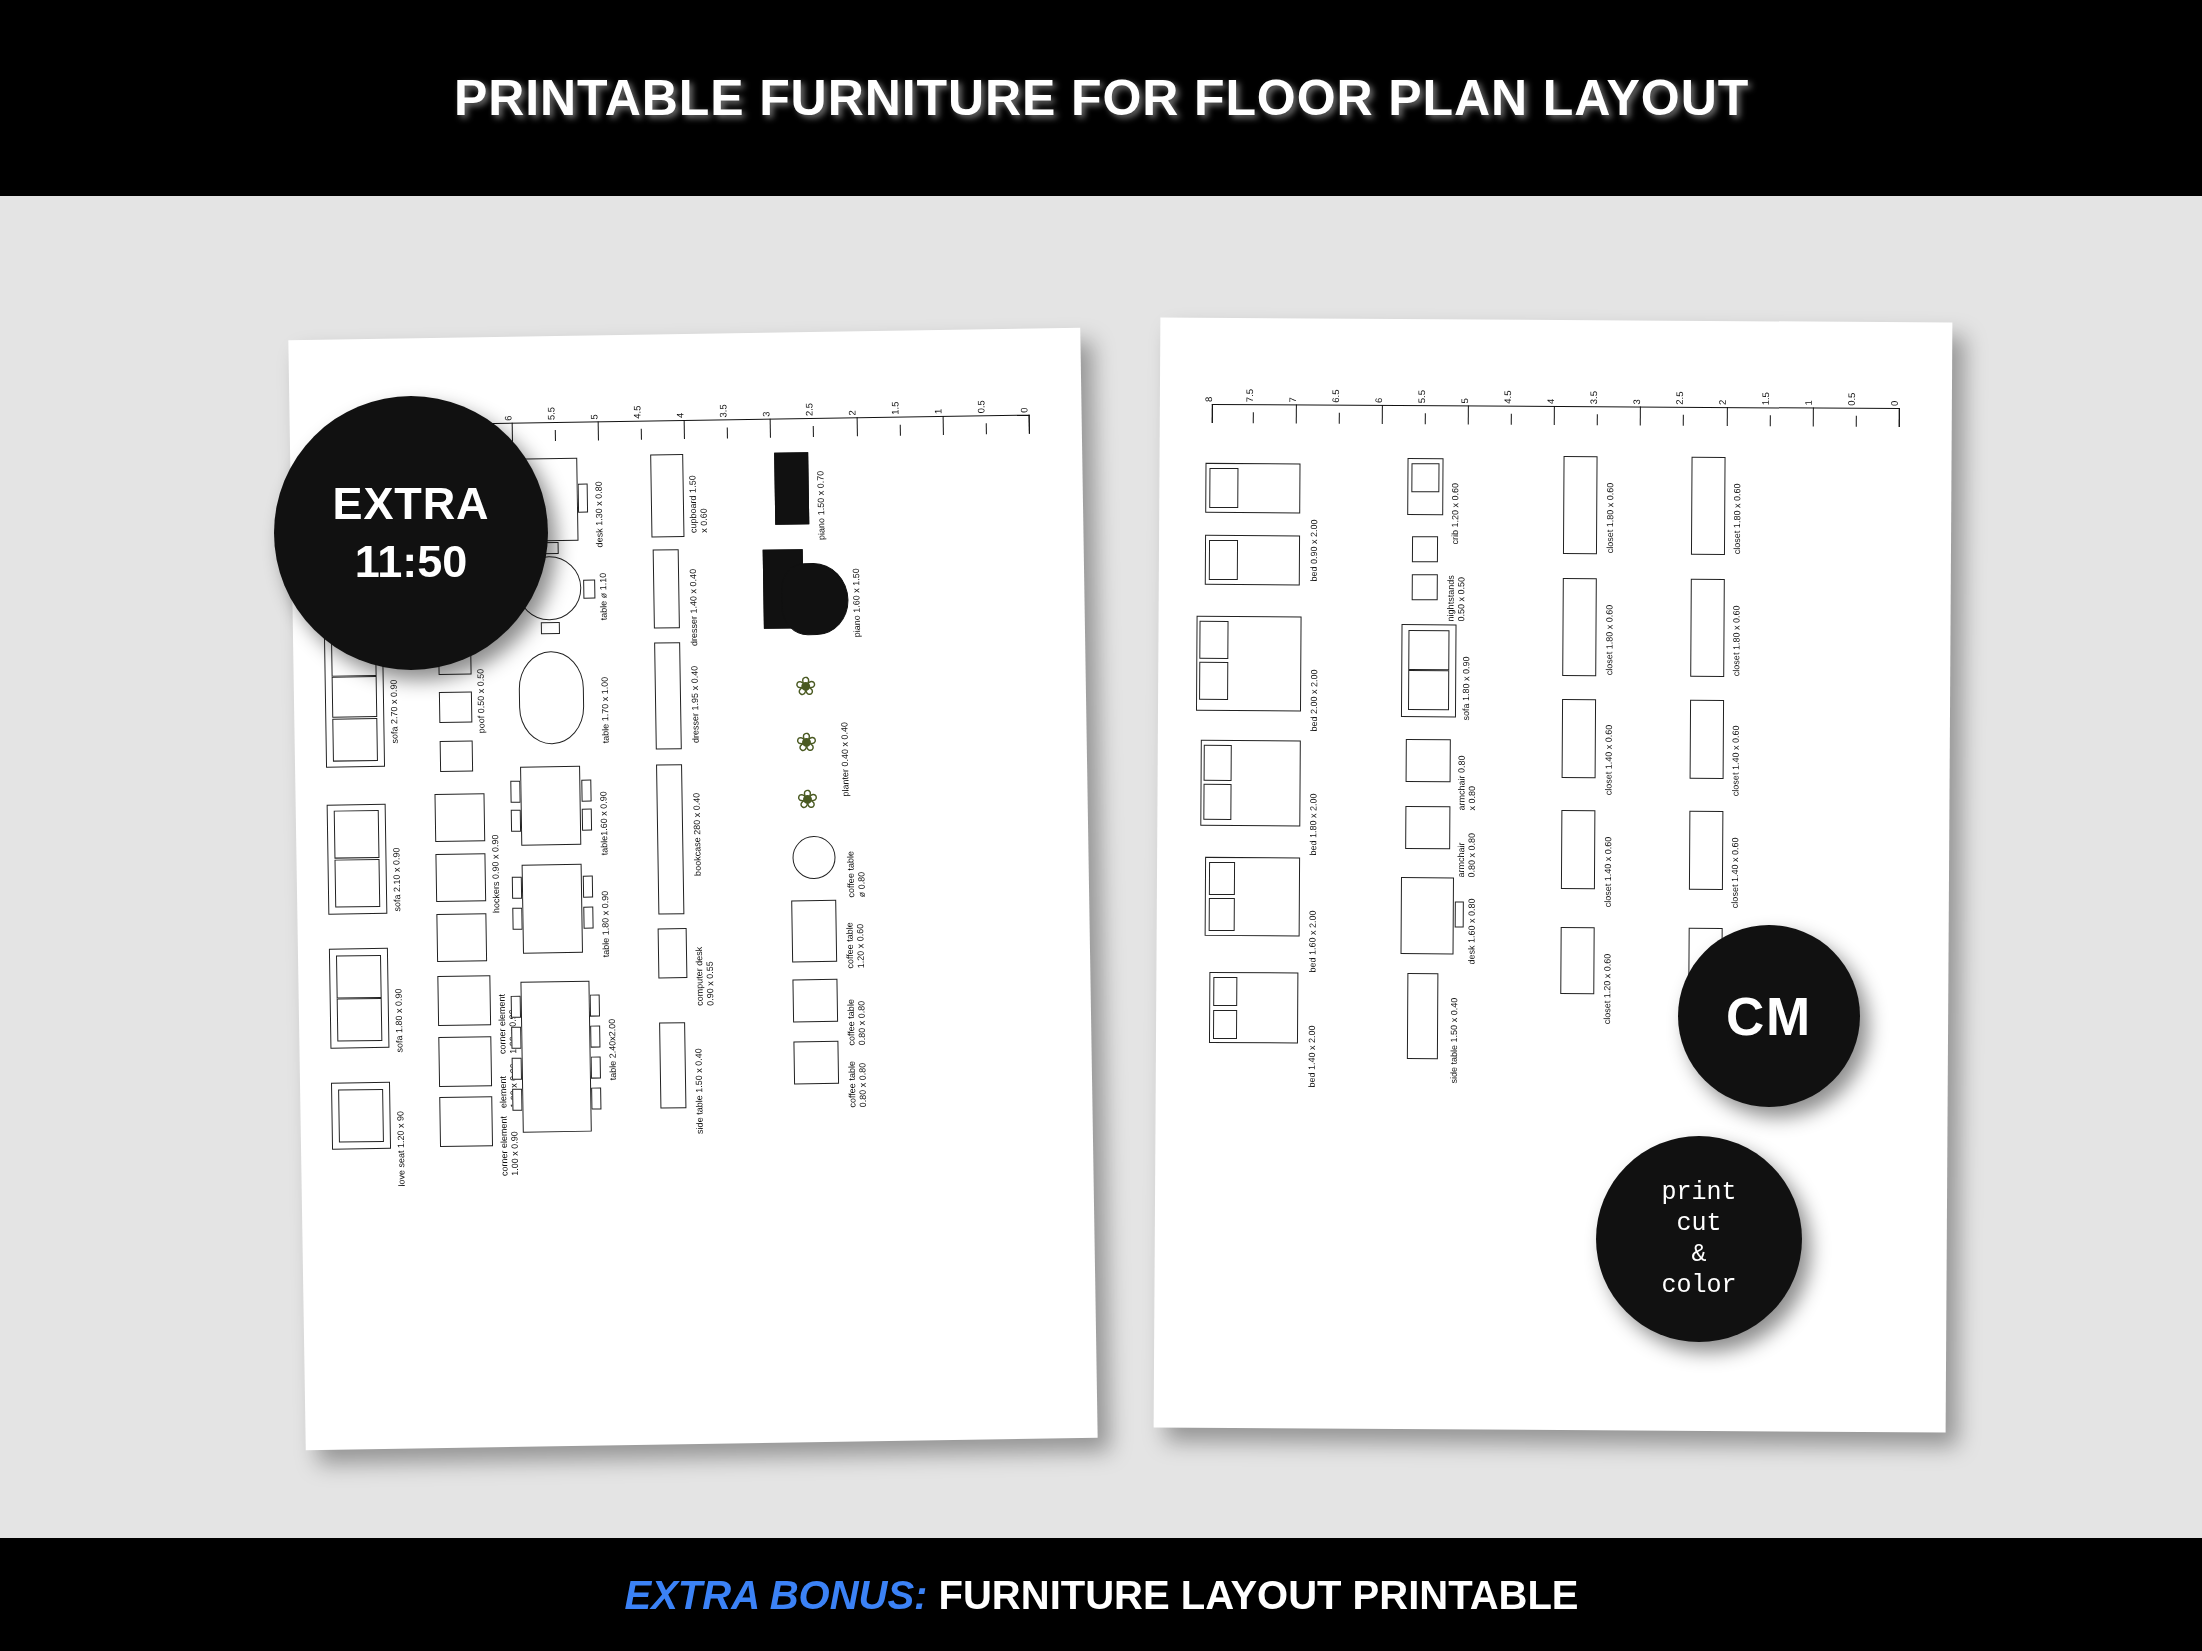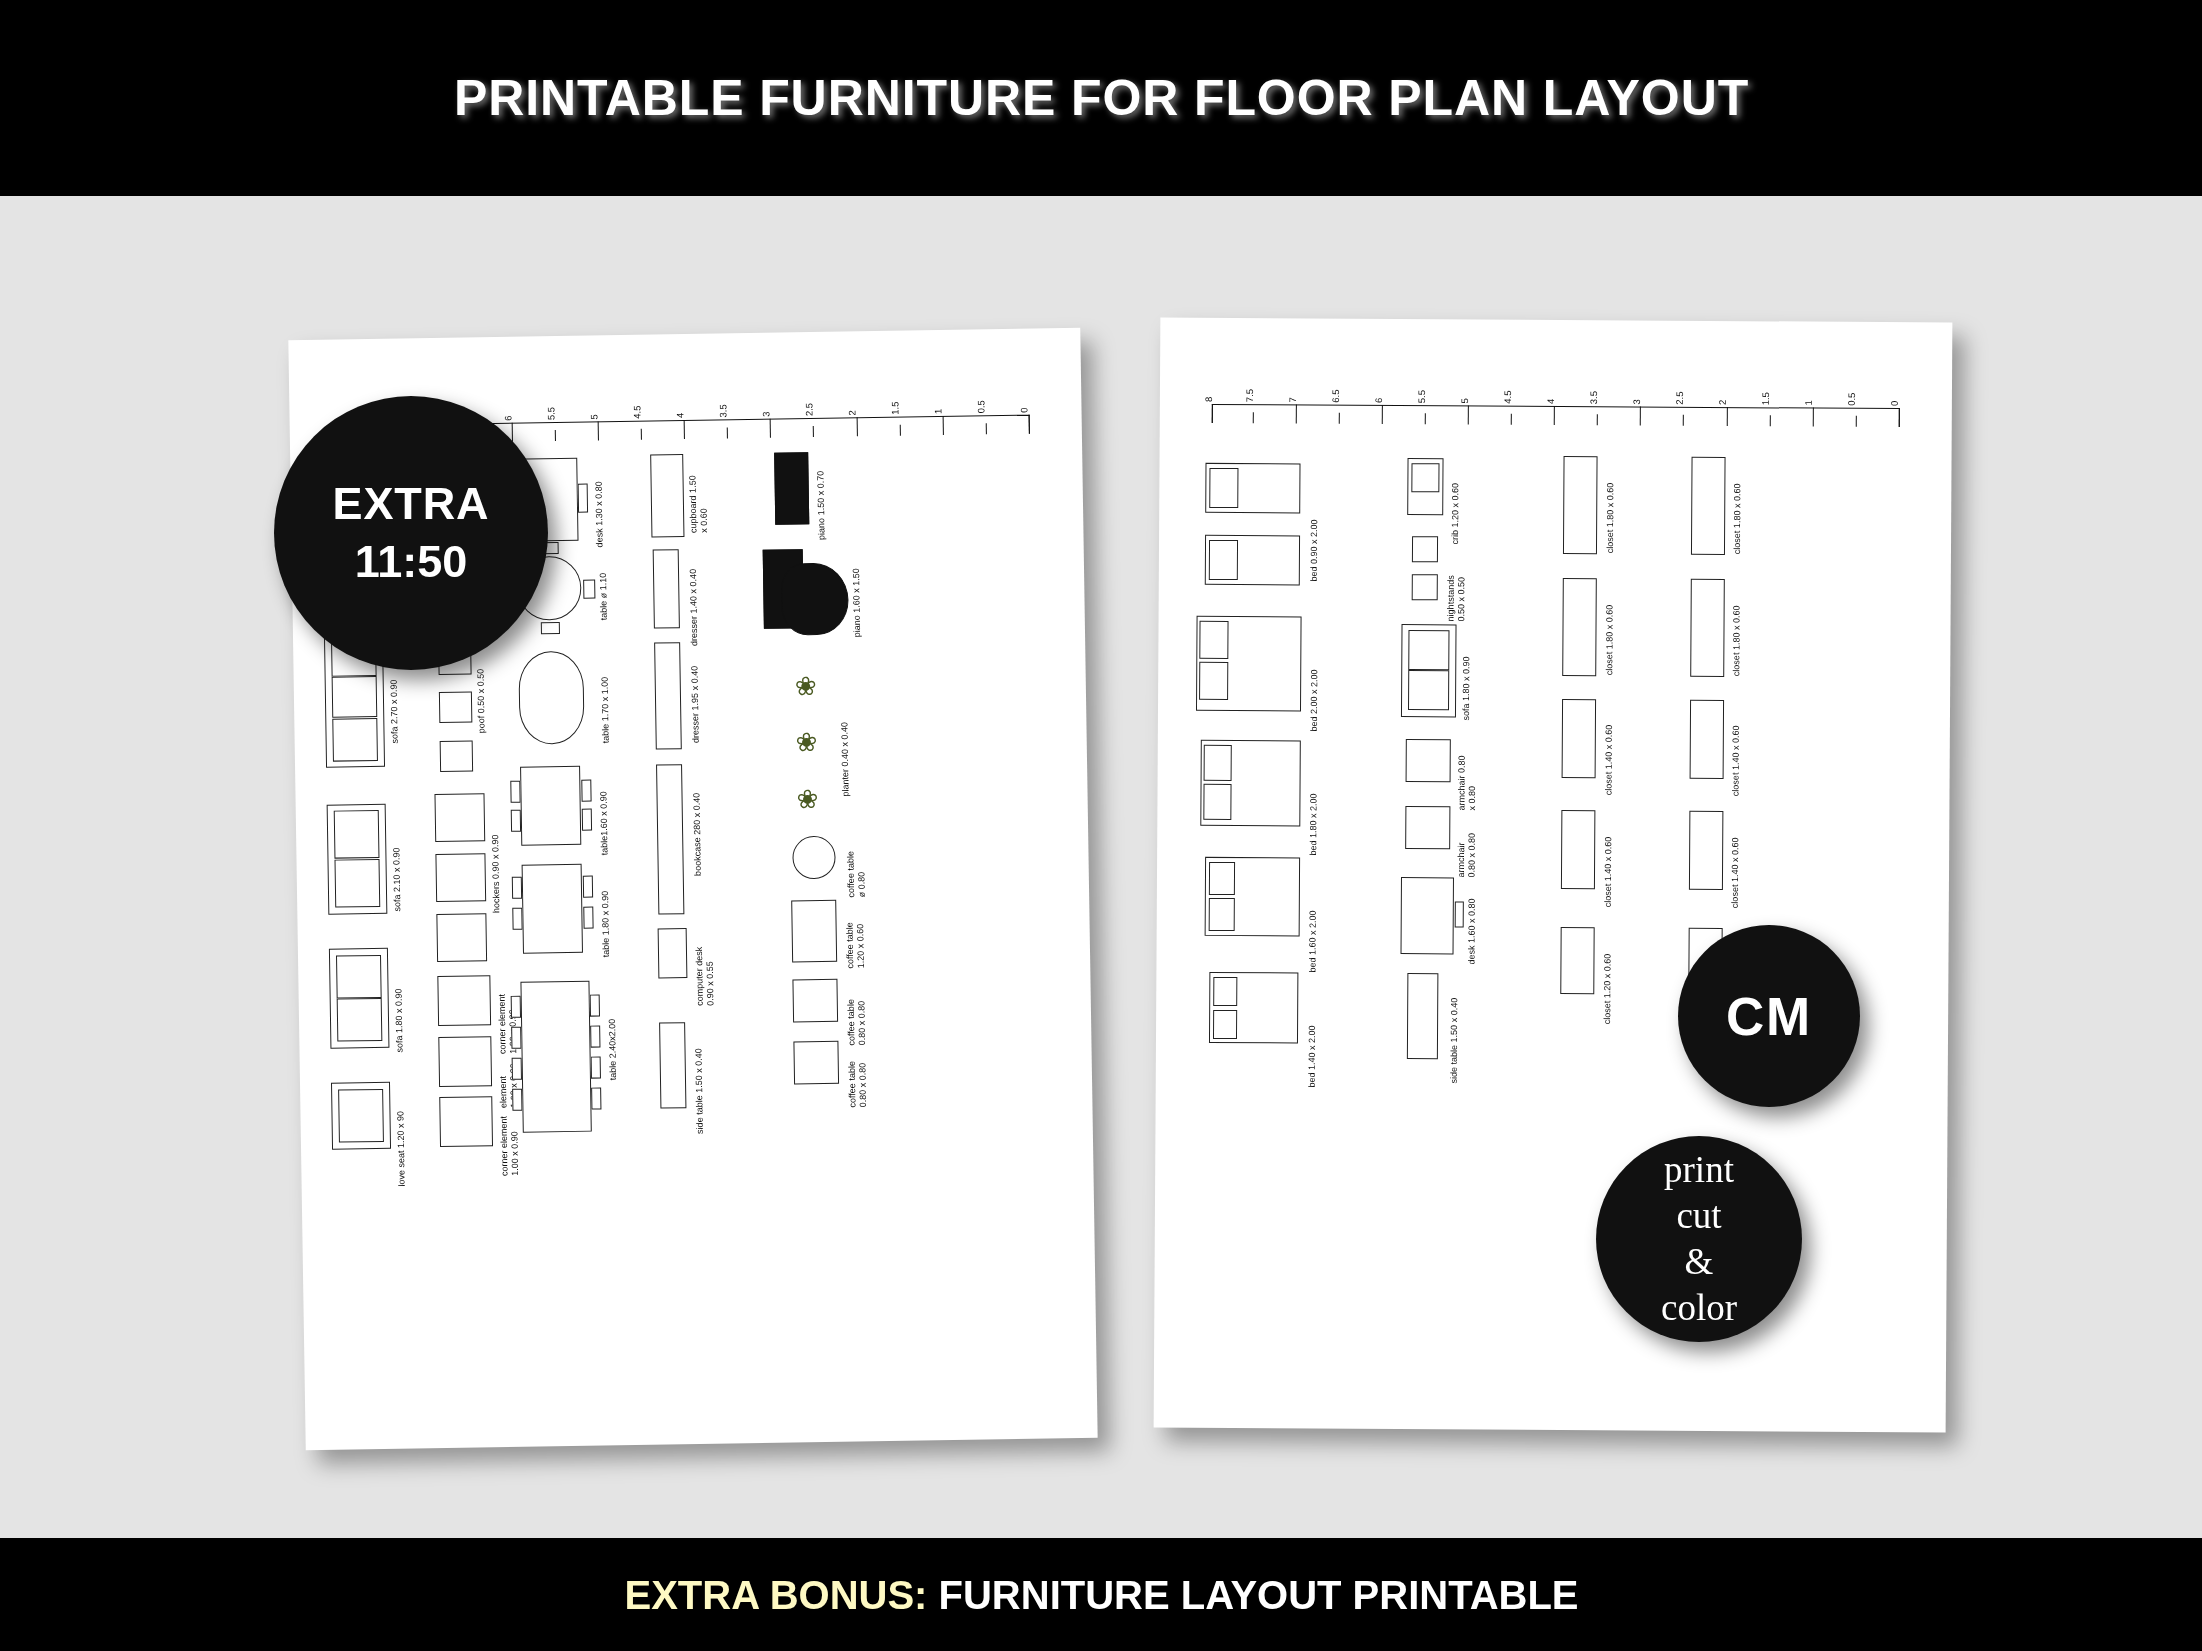--- a/index.html
+++ b/index.html
@@ -18,21 +18,21 @@
   #top-banner{top:0;height:196px;}
   #bottom-banner{bottom:0;height:114px;}
   #top-title{
     color:#fff;font-size:50px;font-weight:bold;letter-spacing:0.9px;
     text-shadow:3.4px 3.4px 6px rgba(255,255,255,.45);
     white-space:nowrap;
   }
   #bottom-title{
     font-size:40px;font-weight:bold;color:#fff;white-space:nowrap;
   }
-  #bottom-title .lead{color:#fef9c3;}
+  #bottom-title .lead{color:#3b82f6;font-style:italic;}
   
   .sheet{
     position:absolute;background:#fff;
     box-shadow:12px 13.8px 22.4px rgba(0,0,0,.35);
     overflow:hidden;
   }
   #sheet-left{left:297px;top:334px;width:792px;height:1110px;
     transform:rotate(-0.9deg);}
   #sheet-right{left:1157px;top:320px;width:792px;height:1110px;
     transform:rotate(0.35deg);}
@@ -58,21 +58,21 @@
     position:absolute;border-radius:50%;background:#111;color:#fff;
     display:flex;flex-direction:column;align-items:center;justify-content:center;
     text-align:center;box-shadow:8.6px 10.3px 19px rgba(0,0,0,.45);
   }
   #badge-scale{left:274px;top:396px;width:274px;height:274px;}
   #badge-scale .l1{font-size:45px;font-weight:bold;letter-spacing:0.9px;}
   #badge-scale .l2{font-size:45px;font-weight:bold;margin-top:5.2px;}
   #badge-cm{left:1678px;top:925px;width:182px;height:182px;}
   #badge-cm .l1{font-size:53px;font-weight:bold;letter-spacing:1.7px;}
   #badge-print{left:1596px;top:1136px;width:206px;height:206px;}
-  #badge-print .pc{font-size:37px;line-height:1.25;font-family:Liberation Serif, serif;}
+  #badge-print .pc{font-size:25px;line-height:1.25;font-family:Liberation Mono, monospace;}
   
   .plant{position:absolute;color:#4a5a22;font-size:26px;line-height:1;}
 </style>
 </head>
 <body>
 
 <div class="banner" id="top-banner">
   <div id="top-title">PRINTABLE FURNITURE FOR FLOOR PLAN LAYOUT</div>
 </div>
 

